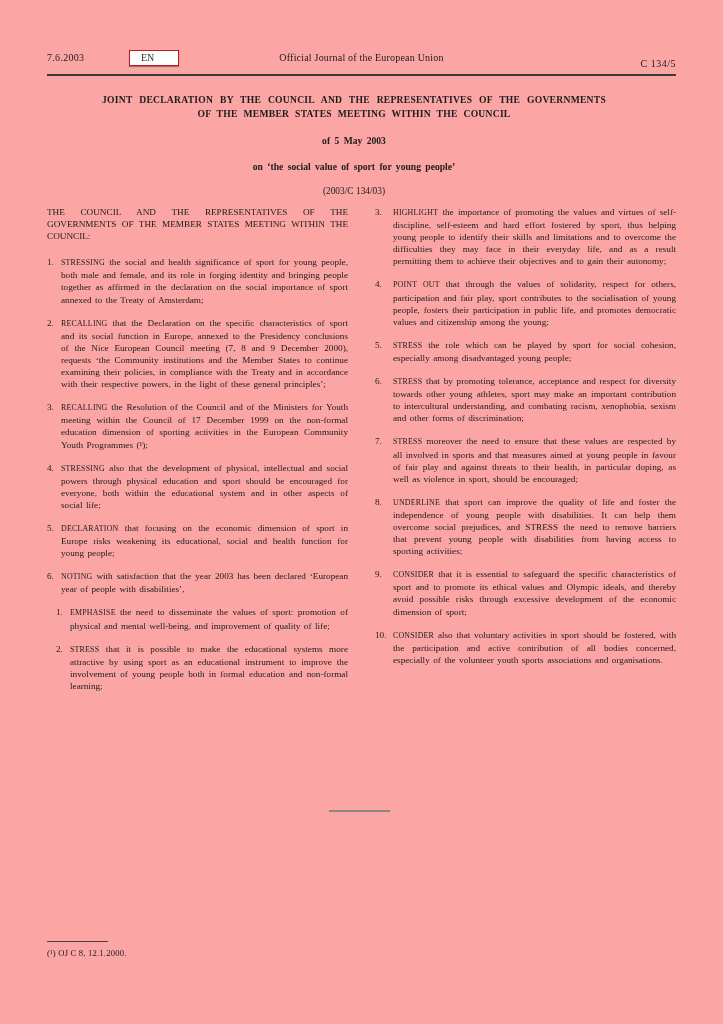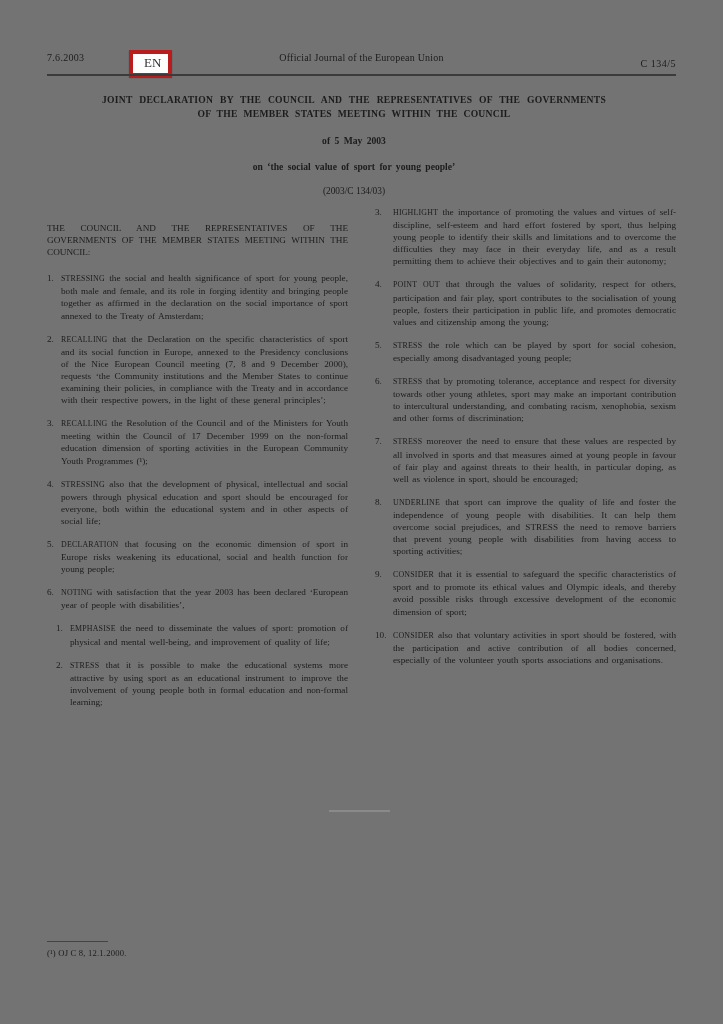--- a/index.html
+++ b/index.html
@@ -1,44 +1,44 @@
 <!DOCTYPE html>
 <html><head>
 <meta charset="utf-8">
 <style>
   html,body{margin:0;padding:0;background:#e8e8e8;}
   .page{
-    position:relative;width:723px;height:1024px;background:#737373;
+    position:relative;width:723px;height:1024px;background:#fca5a5;
     font-family:"Liberation Serif", serif;color:#1c1c1c;overflow:hidden;
     margin:0 auto;
   }
   
   .header{position:absolute;top:50px;left:47px;width:629px;height:17px;font-size:10px;}
   .header-date{position:absolute;left:0;top:2px;letter-spacing:.3px;}
   .lang-box{
-    position:absolute;left:82px;top:0;border:4px solid #b91c1c;
+    position:absolute;left:82px;top:0;border:1px solid #b91c1c;
     box-shadow:0 1px 1px rgba(0,0,0,.35);
-    padding:1px 7px 2px 11px;font-size:13px;background:#fdfdfd;color:#333;
+    padding:1px 24px 2px 11px;font-size:10px;background:#fdfdfd;color:#333;
   }
   .header-title{position:absolute;left:0;right:0;top:2px;text-align:center;letter-spacing:.2px;}
   .header-ref{position:absolute;right:0;top:8px;letter-spacing:.5px;}
   .header-rule{position:absolute;top:74px;left:47px;width:629px;border-top:2px solid #3b3b3b;}
   
   .title-block{position:absolute;top:93px;left:0;width:708px;text-align:center;}
   .main-title{
     width:504px;margin:0 auto;font-weight:bold;font-size:9.6px;line-height:13.5px;
     text-align:justify;text-align-last:center;word-spacing:3.2px;letter-spacing:.25px;
   }
   .date-line{margin-top:15px;font-weight:bold;font-size:9.6px;word-spacing:2px;}
   .subject-line{margin-top:15px;font-weight:bold;font-size:9.6px;word-spacing:2px;}
   .doc-ref{margin-top:14px;font-size:9.4px;}
   
   .columns{position:absolute;top:206px;left:47px;width:629px;display:flex;gap:27px;}
   .col{width:301px;font-size:9.2px;line-height:12.1px;text-align:justify;word-spacing:1.2px;}
-  .intro{margin:16px 0 14px 0;}
+  .intro{margin:0 0 14px 0;}
   .li{position:relative;padding-left:14px;margin:0 0 11px 0;}
   .li .num{position:absolute;left:0;top:0;}
   .col-right .li{padding-left:18px;}
   .col-right .li .num{width:14px;text-align:left;}
   .plain-para{margin:0 0 13px 0;}
   .sub{margin-left:9px;}
   .kw{font-size:7.9px;letter-spacing:.2px;margin-top:16px;}
   
   .mid-divider{position:absolute;top:810px;left:329px;width:61px;border-top:2px solid #8a8a8a;}
   .footnote-rule{position:absolute;top:941px;left:47px;width:61px;border-top:1px solid #444;}

